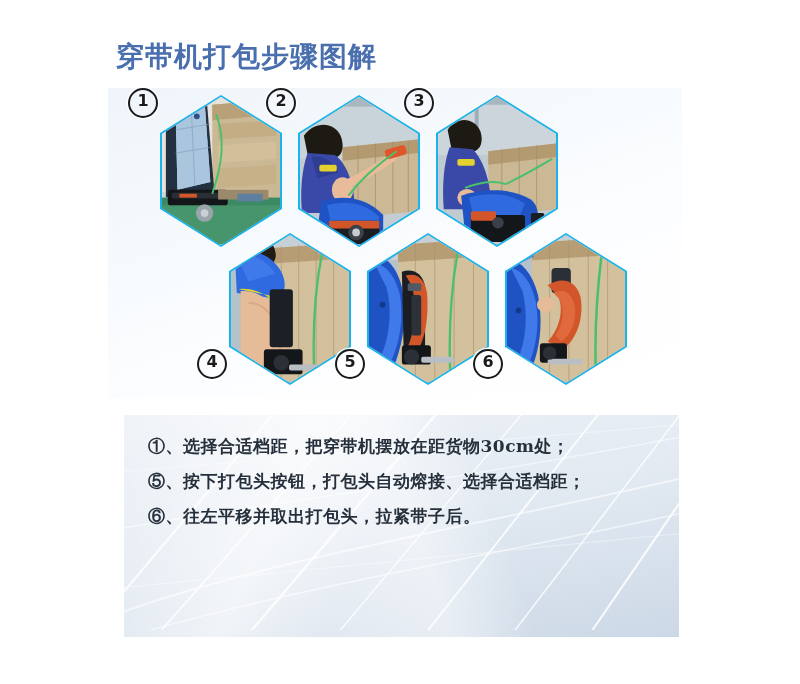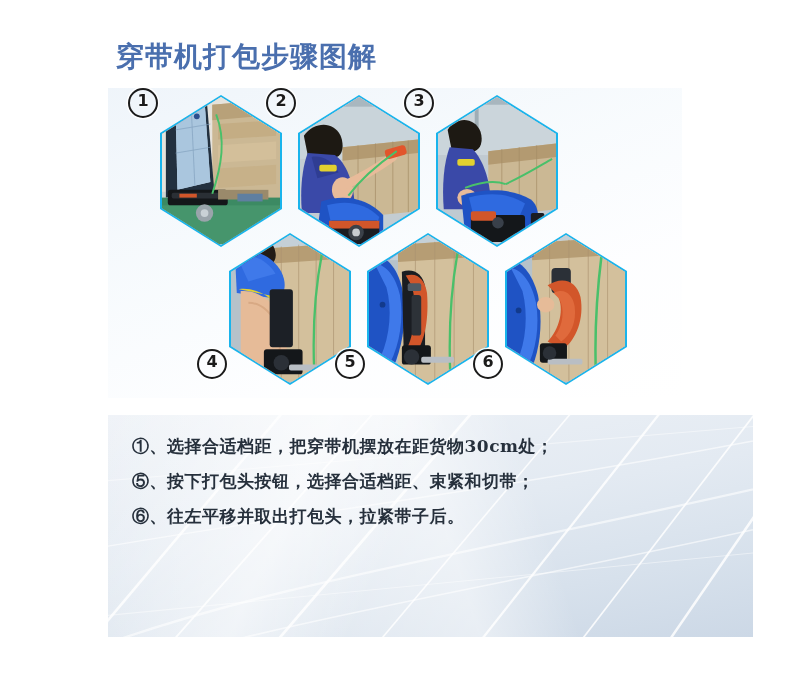--- a/index.html
+++ b/index.html
@@ -101,23 +101,23 @@
     line-height: 22px;
     text-align: center;
     z-index: 6;
     text-shadow: 0 0 2px #fff, 0 0 3px #fff;
     box-shadow: 0 0 0 1.5px rgba(255,255,255,0.9);
   }
 
   
   .steps-panel {
     position: absolute;
-    left: 108px;
+    left: 124px;
     top: 415px;
-    width: 645px;
+    width: 555px;
     height: 222px;
     background:
       linear-gradient(115deg, rgba(255,255,255,0.0) 0%, rgba(255,255,255,0.55) 30%, rgba(255,255,255,0.0) 46%),
       linear-gradient(72deg,  rgba(255,255,255,0.0) 0%, rgba(255,255,255,0.5) 52%, rgba(255,255,255,0.0) 66%),
       linear-gradient(170deg, #eef2f7 0%, #e3eaf2 45%, #d7e1ec 75%, #ccd8e6 100%);
     overflow: hidden;
   }
   .panel-lines {
     position: absolute;
     inset: 0;
@@ -362,18 +362,18 @@
         <path d="M-20 120 C 150 90, 330 70, 600 18" stroke-width="1.2"></path>
       </g>
       <g stroke="#ffffff" fill="none" opacity="0.45">
         <path d="M-20 180 L 600 120" stroke-width="1"></path>
         <path d="M-20 60 L 600 8" stroke-width="1"></path>
       </g>
     </svg>
 
     <div class="steps-list">
       <div class="step-line">①、选择合适档距，把穿带机摆放在距货物30cm处；</div>
-      <div class="step-line">⑤、按下打包头按钮，选择合适档距、束紧和切带；</div>
+      <div class="step-line">⑤、按下打包头按钮，打包头自动熔接、选择合适档距；</div>
       <div class="step-line">⑥、往左平移并取出打包头，拉紧带子后。</div>
     </div>
   </div>
 
 </div>
 
 </body></html>

